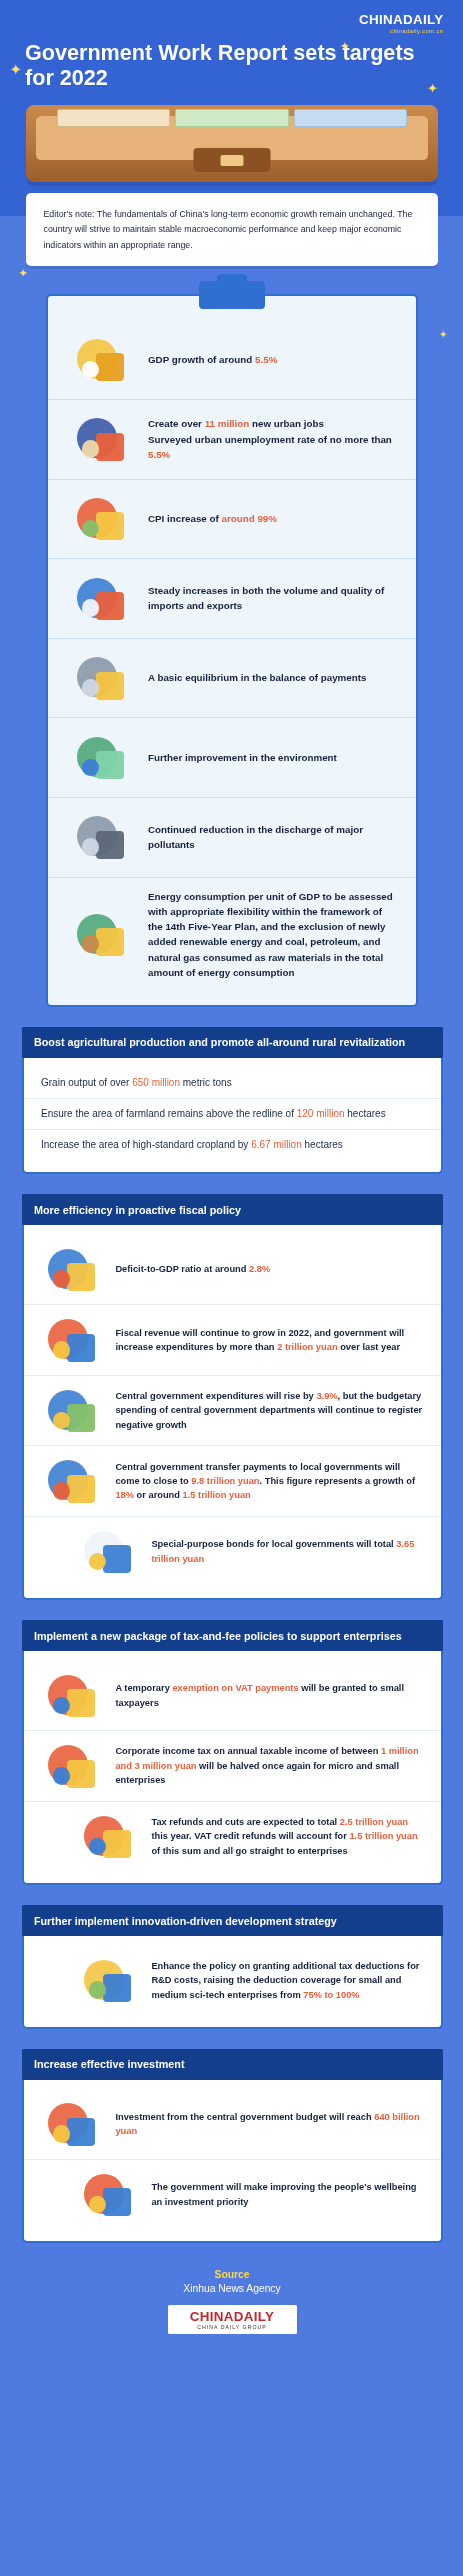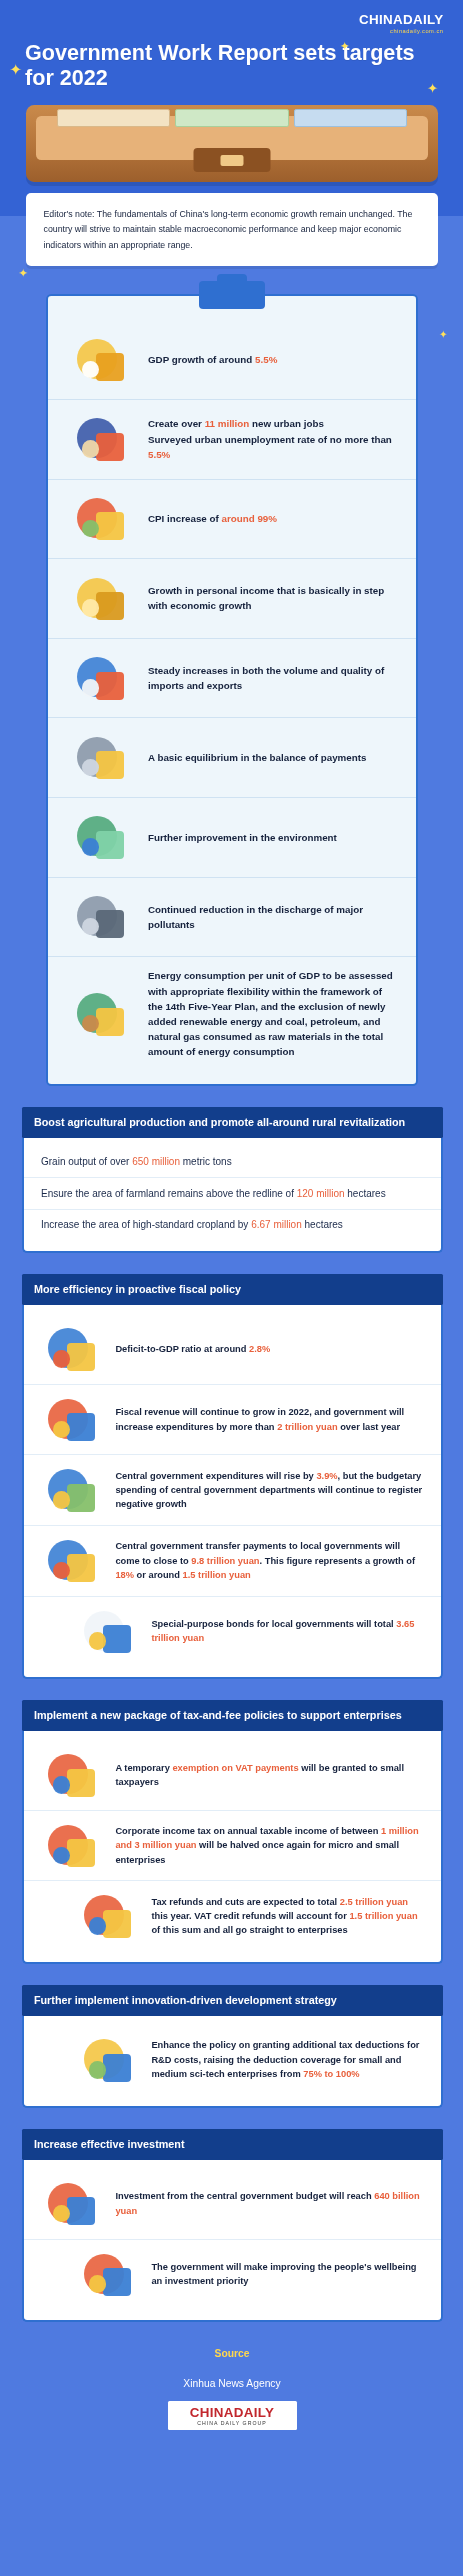--- a/index.html
+++ b/index.html
@@ -201,21 +201,21 @@
   .frow .icon-box{ width: 62px; min-width:62px; height: 49px;}
   .frow .row-text{ font-size: 9.3px; }
 
   
   .footer {
     text-align:center;
     padding: 26px 0 23px 0;
     color:#ffffff;
   }
   .footer .src { color:#ffd84d; font-size: 10.3px; font-weight:bold; }
-  .footer .agency { font-size: 10.3px; margin-top: 19px; }
+  .footer .agency { font-size: 10.3px; margin-top: 3px; }
   .footer .logo {
     margin: 11.3px auto 0 auto;
     width: 129px; background:#fff; color:#c2272d;
     font-size: 13.4px; font-weight:bold; padding: 4.1px 0; border-radius:1.5px;
     letter-spacing: 0.3px;
   }
   .footer .logo small{ display:block; color:#333; font-size:5.2px; font-weight:normal; letter-spacing:1px;}
 </style>
 </head>
 <body>
@@ -276,30 +276,20 @@
         </div>
         <div class="row">
           <div class="icon-box">
             <span class="ic">
               <span class="circle" style="left:4.1px;top:5.2px;width:40px;height:40px;background:#e8603c;opacity:.9"></span>
               <span class="sq" style="left:23px;top:19.6px;width:28px;height:28px;background:#f4c542;border-radius:4.1px;opacity:.95"></span>
               <span class="circle" style="left:9.3px;top:27px;width:17.5px;height:17.5px;background:#86c06a;opacity:.95"></span>
             </span>
           </div>
           <div class="row-text"><span>CPI increase of </span><span class="hl">around 99%</span></div>
-        </div>
-        <div class="row">
-          <div class="icon-box">
-            <span class="ic">
-              <span class="circle" style="left:4.1px;top:5.2px;width:40px;height:40px;background:#f4c542;opacity:.9"></span>
-              <span class="sq" style="left:23px;top:19.6px;width:28px;height:28px;background:#d99a1f;border-radius:4.1px;opacity:.95"></span>
-              <span class="circle" style="left:9.3px;top:27px;width:17.5px;height:17.5px;background:#ffe9a8;opacity:.95"></span>
-            </span>
-          </div>
-          <div class="row-text"><span>Growth in personal income that is basically in step with economic growth</span></div>
         </div>
         <div class="row">
           <div class="icon-box">
             <span class="ic">
               <span class="circle" style="left:4.1px;top:5.2px;width:40px;height:40px;background:#3b7fd4;opacity:.9"></span>
               <span class="sq" style="left:23px;top:19.6px;width:28px;height:28px;background:#e8603c;border-radius:4.1px;opacity:.95"></span>
               <span class="circle" style="left:9.3px;top:27px;width:17.5px;height:17.5px;background:#f0f4f8;opacity:.95"></span>
             </span>
           </div>
           <div class="row-text"><span>Steady increases in both the volume and quality of imports and exports</span></div>

